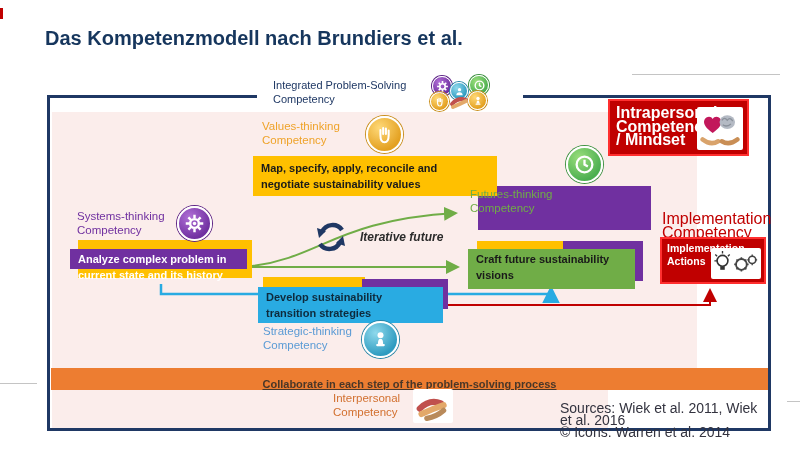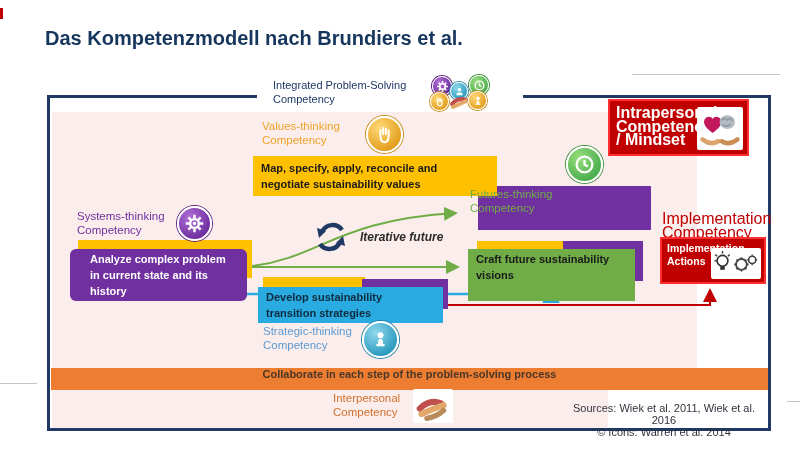--- a/index.html
+++ b/index.html
@@ -28,39 +28,39 @@
   .lab-implementation{left:662px;top:212px;width:110px;font-size:16px;color:#C00000;}
   .lab-interpersonal{left:333px;top:392px;width:86px;color:#D2702F;}
   
   .bx{position:absolute;box-sizing:border-box;font-size:11px;line-height:16px;
       font-weight:600;padding:4px 8px;z-index:7;color:#1A1A1A;}
   .back{position:absolute;z-index:6;}
   .b-values{left:253px;top:156px;width:244px;height:40px;background:#FFC000;}
   .back-create{left:478px;top:186px;width:173px;height:44px;background:#7030A0;}
   .b-create{left:468px;top:195px;width:170px;height:45px;background:#70AD47;padding-top:6px;}
   .back-analyze{left:78px;top:240px;width:174px;height:38px;background:#FFC000;}
-  .b-analyze{left:70px;top:249px;width:177px;height:52px;background:#7030A0;color:#fff;padding:2px 20px;border-radius:6px;}
+  .b-analyze{left:70px;top:249px;width:177px;height:20px;background:#7030A0;color:#fff;padding:2px 8px;}
   .back-craft-y{left:477px;top:241px;width:96px;height:30px;background:#FFC000;}
   .back-craft-p{left:563px;top:241px;width:80px;height:40px;background:#7030A0;}
-  .b-craft{left:468px;top:249px;width:167px;height:52px;background:#70AD47;padding:2px 8px;}
+  .b-craft{left:468px;top:249px;width:167px;height:40px;background:#70AD47;padding:2px 8px;}
   .back-dev-y{left:263px;top:277px;width:102px;height:30px;background:#FFC000;}
   .back-dev-p{left:362px;top:279px;width:86px;height:30px;background:#7030A0;}
   .b-develop{left:258px;top:287px;width:185px;height:36px;background:#29ABE2;color:#0E2A3C;padding:2px 8px;}
   
   .redbox{position:absolute;background:#C00000;border:2px solid #FF2F2F;box-sizing:border-box;
           color:#fff;font-weight:bold;z-index:8;}
   .b-intrapersonal{left:608px;top:99px;width:141px;height:57px;font-size:16px;line-height:13.5px;padding:5px 6px;}
   .b-implactions{left:660px;top:237px;width:106px;height:47px;font-size:10.5px;line-height:12.5px;padding:3px 5px;}
   .whitechip{position:absolute;background:#fff;border-radius:2px;display:flex;align-items:center;justify-content:center;}
   
   .collab{left:51px;top:368px;width:717px;height:22px;background:#ED7D31;z-index:6;
-          display:flex;align-items:flex-start;justify-content:center;
-          font-size:11px;font-weight:bold;color:#4A3728;}
-  
-  .sources{left:560px;top:402px;width:208px;text-align:center;font-size:11px;line-height:12px;
+          display:flex;align-items:flex-end;justify-content:center;
+          font-size:11px;font-weight:bold;color:#4A3728;text-decoration:underline;}
+  
+  .sources{left:560px;top:402px;width:208px;text-align:left;font-size:14px;line-height:12px;
            color:#33333F;z-index:7;}
   
   .iterative{left:360px;top:230px;font-size:12px;font-style:italic;font-weight:600;color:#2B2B2B;z-index:7;}
   
   .circ{position:absolute;border-radius:50%;display:flex;align-items:center;justify-content:center;
         z-index:7;border:2px solid #fff;box-sizing:border-box;}
   .c-gold{background:radial-gradient(circle at 35% 30%,#FFD978,#E3A020 72%);box-shadow:0 0 0 1px #C98F1E;}
   .c-purple{background:radial-gradient(circle at 35% 30%,#B06FD6,#7030A0 72%);box-shadow:0 0 0 1px #5E2586;}
   .c-green{background:radial-gradient(circle at 35% 30%,#9ADE7C,#4CAF50 72%);box-shadow:0 0 0 1px #3F9243;}
   .c-teal{background:radial-gradient(circle at 35% 30%,#8FD9EC,#2E9BC0 72%);box-shadow:0 0 0 1px #2785A6;}

